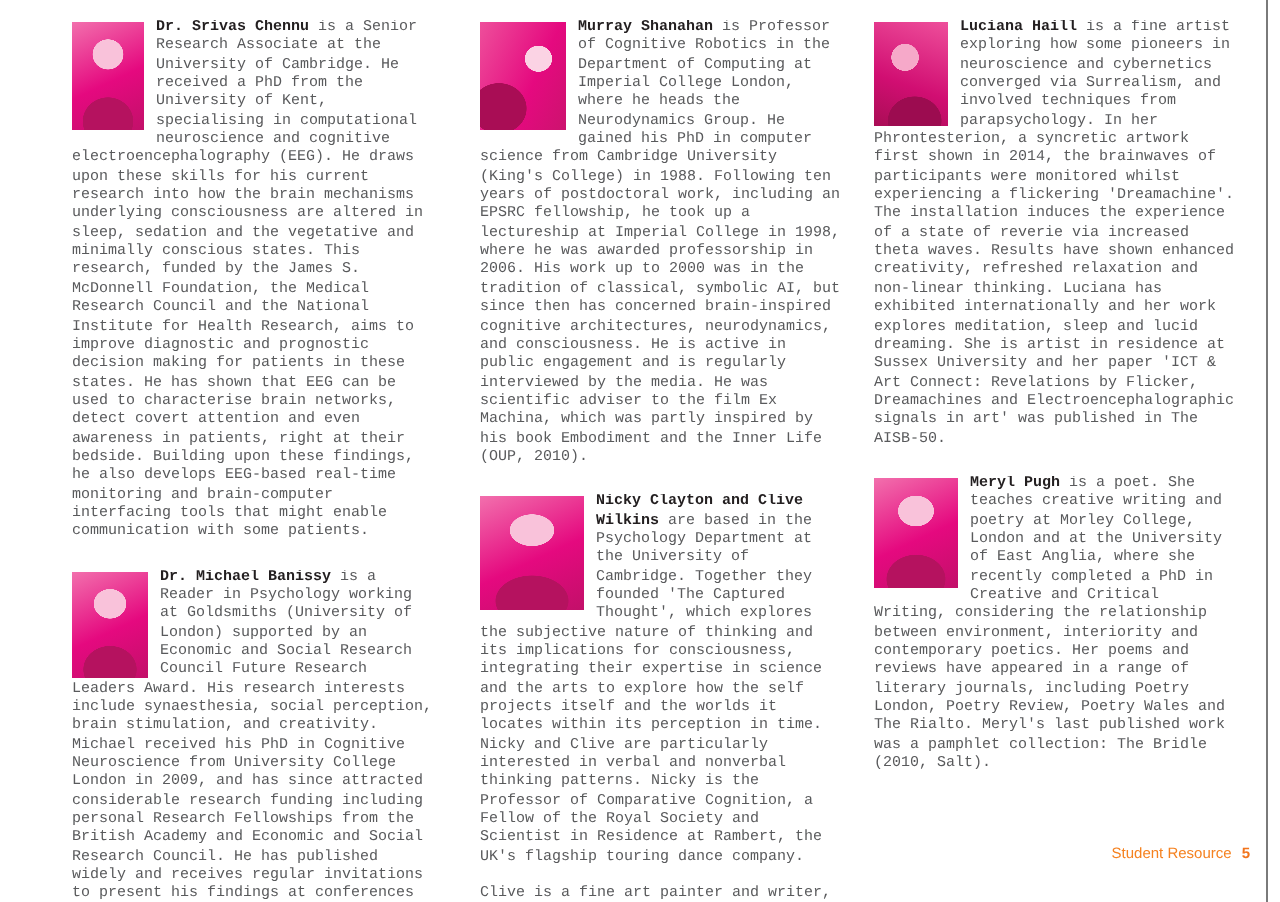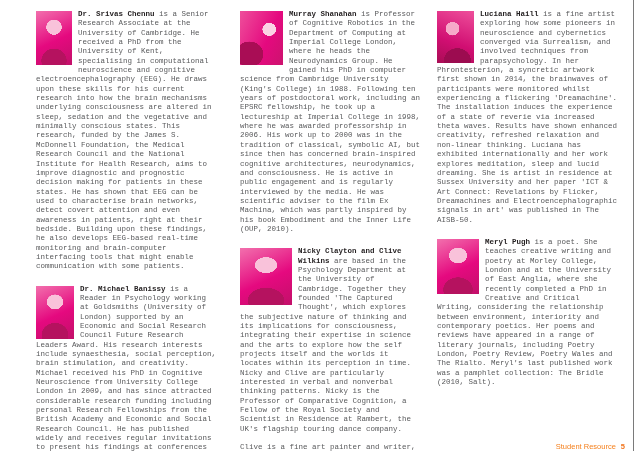--- a/index.html
+++ b/index.html
@@ -36,21 +36,21 @@
       radial-gradient(ellipse 26% 24% at 72% 36%, #f9c2da 0 46%, rgba(0,0,0,0) 47%),
       radial-gradient(ellipse 70% 36% at 50% 95%, #ad0e58 0 58%, rgba(0,0,0,0) 59%),
       linear-gradient(155deg,#f07; ,#e5097f 55%,#c21069 100%);
     background-color:#e5097f;}
   .photo.p-haill{width:37px;height:52px;
     background:
       radial-gradient(ellipse 40% 28% at 42% 34%, #f6a9c9 0 46%, rgba(0,0,0,0) 47%),
       radial-gradient(ellipse 62% 40% at 55% 95%, #9c0c50 0 58%, rgba(0,0,0,0) 59%),
       linear-gradient(200deg,#ee4f9b 0%,#d10e72 60%,#a90d55 100%);}
   .photo.p-pugh{width:42px;height:55px;}
-  .footer{position:absolute;top:442px;right:15px;font-size:7.5px;color:#f58220;}
+  .footer{position:absolute;top:422px;right:15px;font-size:7.5px;color:#f58220;}
   .footer strong{margin-left:5px;font-weight:bold;color:#f2741c;}
 </style>
 </head>
 <body>
 
 <div class="page">
 
 
   <main class="cols">
 

